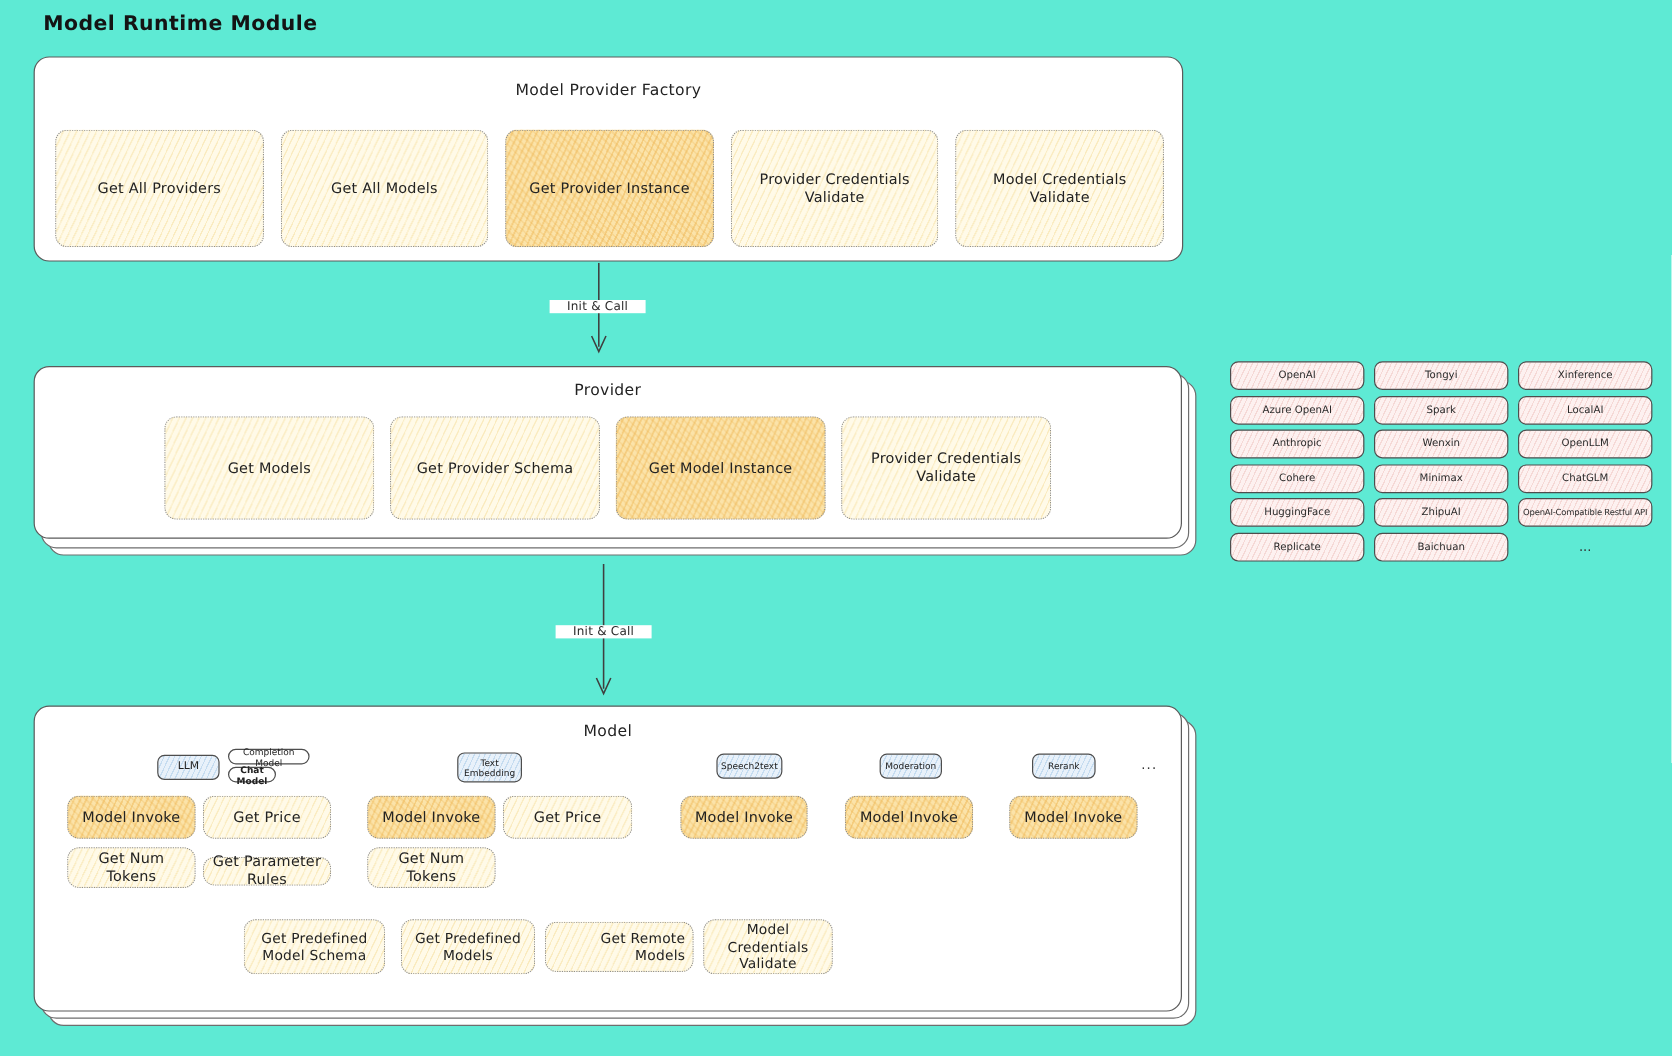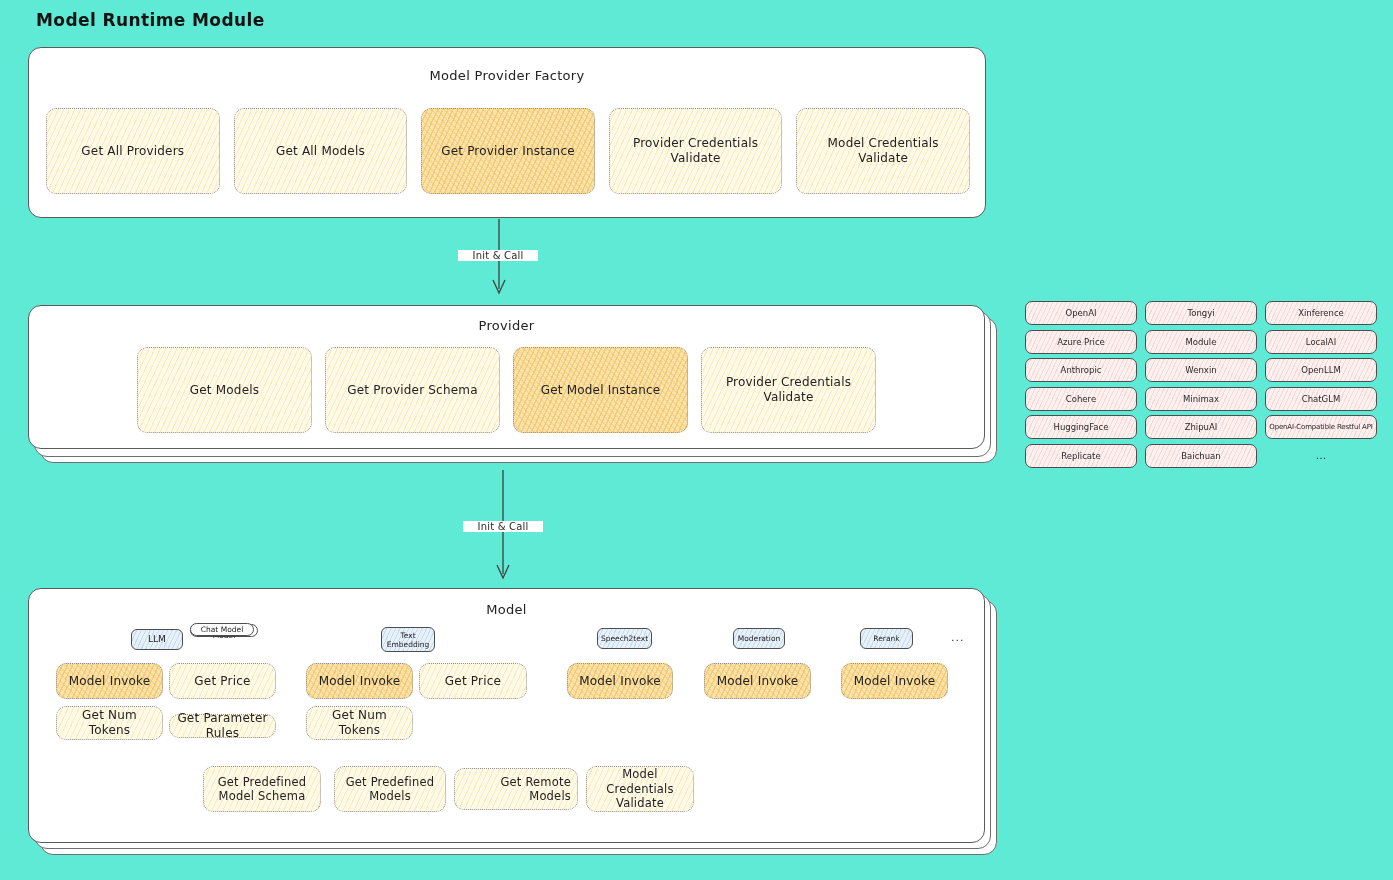--- a/index.html
+++ b/index.html
@@ -32,21 +32,21 @@
   .op.yellow {
     background-image:repeating-linear-gradient(115deg, rgba(240,205,110,.35) 0 1px, rgba(0,0,0,0) 1px 5px);
     background-color:#FFFAE8;
   }
   .op.orange {
     background-image:
       repeating-linear-gradient(115deg, rgba(239,185,89,.55) 0 1.4px, rgba(0,0,0,0) 1.4px 4.6px),
       repeating-linear-gradient(45deg,  rgba(239,185,89,.32) 0 1.4px, rgba(0,0,0,0) 1.4px 4.6px);
     background-color:#FBE3A9;
   }
-  .factory-row { position:absolute; left:17px; right:15px; top:60px; height:86px; display:flex; gap:14px; }
+  .factory-row { position:absolute; left:17px; right:15px; top:60px; height:98px; display:flex; gap:14px; }
   .factory-row .op { flex:1; }
   .provider-row { position:absolute; left:0; right:0; top:41px; height:86px; display:flex; justify-content:center; gap:13px; }
   .provider-row .op { width:175px; }
   
   .arrow { position:absolute; stroke:#3f3f3f; stroke-width:1.3; fill:none; }
   .arrow-label {
     position:absolute; width:80px; text-align:center; font-size:10px; color:#2a2a2a;
     background:#fff; letter-spacing:.2px;
   }
   
@@ -108,22 +108,22 @@
       <div class="op yellow">Get Provider Schema</div>
       <div class="op orange">Get Model Instance</div>
       <div class="op yellow">Provider Credentials Validate</div>
     </div>
   </div>
 
   <div class="chips-grid">
     <div class="chip">OpenAI</div>
     <div class="chip">Tongyi</div>
     <div class="chip">Xinference</div>
-    <div class="chip">Azure Price</div>
-    <div class="chip">Module</div>
+    <div class="chip">Azure OpenAI</div>
+    <div class="chip">Spark</div>
     <div class="chip">LocalAI</div>
     <div class="chip">Anthropic</div>
     <div class="chip">Wenxin</div>
     <div class="chip">OpenLLM</div>
     <div class="chip">Cohere</div>
     <div class="chip">Minimax</div>
     <div class="chip">ChatGLM</div>
     <div class="chip">HuggingFace</div>
     <div class="chip">ZhipuAI</div>
     <div class="chip long">OpenAI-Compatible Restful API</div>
@@ -138,21 +138,21 @@
   </svg>
   <div class="arrow-label" style="left:463px; top:521px;">Init &amp; Call</div>
 
   <div class="stack-layer" style="left:40px; top:600px; width:957px; height:255px;"></div>
   <div class="stack-layer" style="left:34px; top:594px; width:957px; height:255px;"></div>
   <div class="container" style="left:28px; top:588px; width:957px; height:255px;">
     <div class="container-title" style="top:13px;">Model</div>
 
     <div class="tab" style="left:102px; top:40px; width:52px; height:21px; font-size:9px;">LLM</div>
     <div class="tab white" style="left:161px; top:35px; width:68px; height:13px;">Completion Model</div>
-    <div class="tab white" style="left:161px; top:34px; width:64px; height:13px;">Chat Model</div>
+    <div class="tab white" style="left:161px; top:50px; width:40px; height:13px;font-weight:bold;">Chat Model</div>
     <div class="tab" style="left:352px; top:38px; width:54px; height:25px; padding:1px 6px;">Text Embedding</div>
     <div class="tab" style="left:568px; top:39px; width:55px; height:21px;">Speech2text</div>
     <div class="tab" style="left:704px; top:39px; width:52px; height:21px;">Moderation</div>
     <div class="tab" style="left:831px; top:39px; width:53px; height:21px;">Rerank</div>
     <div class="dots" style="left:922px; top:42px;">...</div>
 
     <div class="op orange model-op" style="left:27px;  top:74px; width:107px; height:36px;">Model Invoke</div>
     <div class="op yellow model-op" style="left:140px; top:74px; width:107px; height:36px;">Get Price</div>
     <div class="op orange model-op" style="left:277px; top:74px; width:107px; height:36px;">Model Invoke</div>
     <div class="op yellow model-op" style="left:390px; top:74px; width:108px; height:36px;">Get Price</div>

